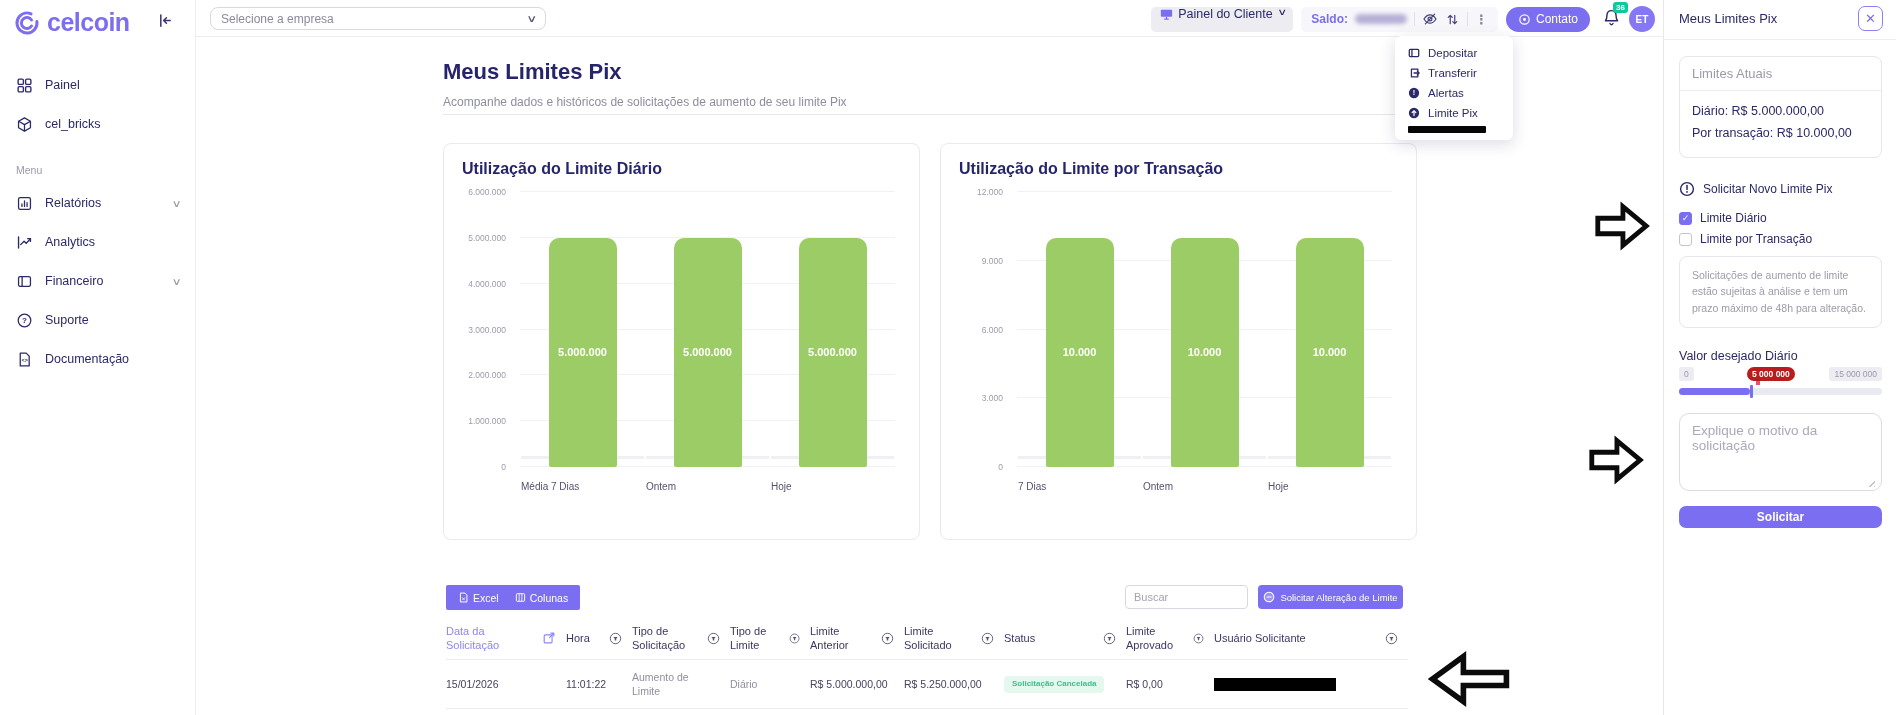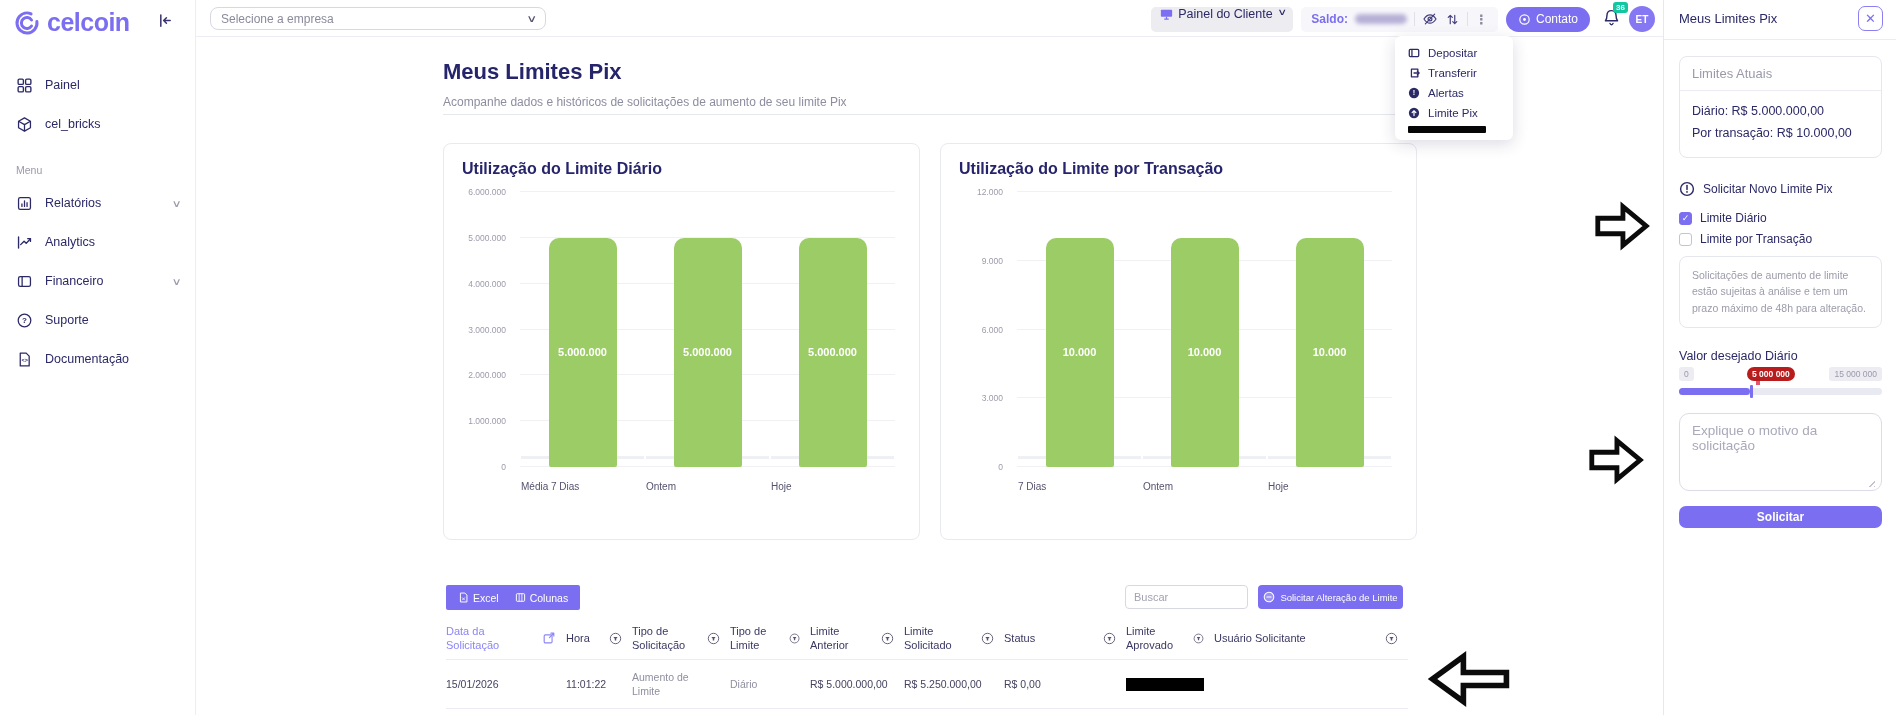--- a/index.html
+++ b/index.html
@@ -473,20 +473,23 @@
           </div>
       </div>
       <div class="thead-divider"></div>
       <div class="tgrid">
         <div class="td">15/01/2026</div>
         <div class="td">11:01:22</div>
         <div class="td muted" style="max-width:80px">Aumento de Limite</div>
         <div class="td muted">Diário</div>
         <div class="td" style="max-width:90px">R$ 5.000.000,00</div>
         <div class="td" style="max-width:90px">R$ 5.250.000,00</div>
+        <div class="td">
+            <span class="status-badge">Solicitação Cancelada</span>
+          </div>
         <div class="td">R$ 0,00</div>
         <div class="td">
             <span class="user-redaction"></span>
           </div>
       </div>
       <div class="row-divider"></div>
     </div>
   </main>
 
   <aside class="panel">

